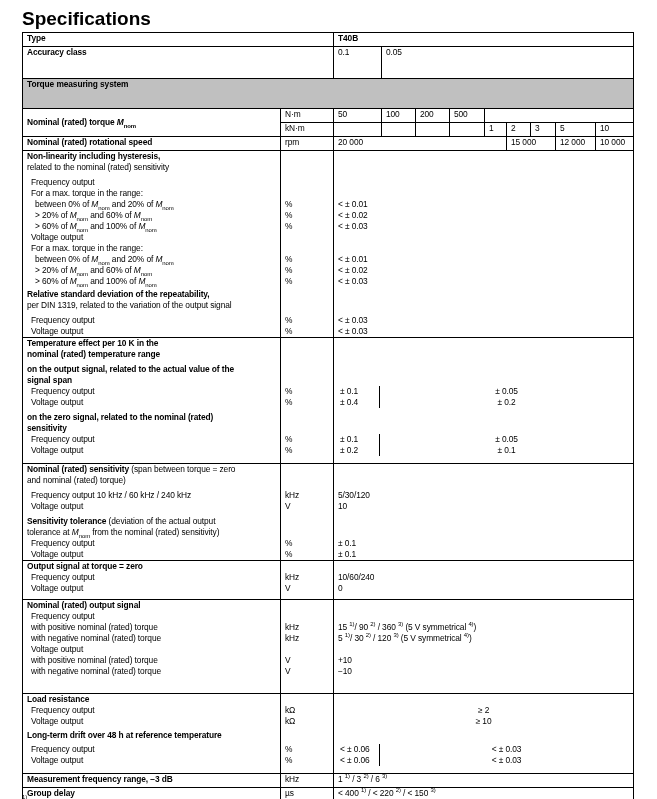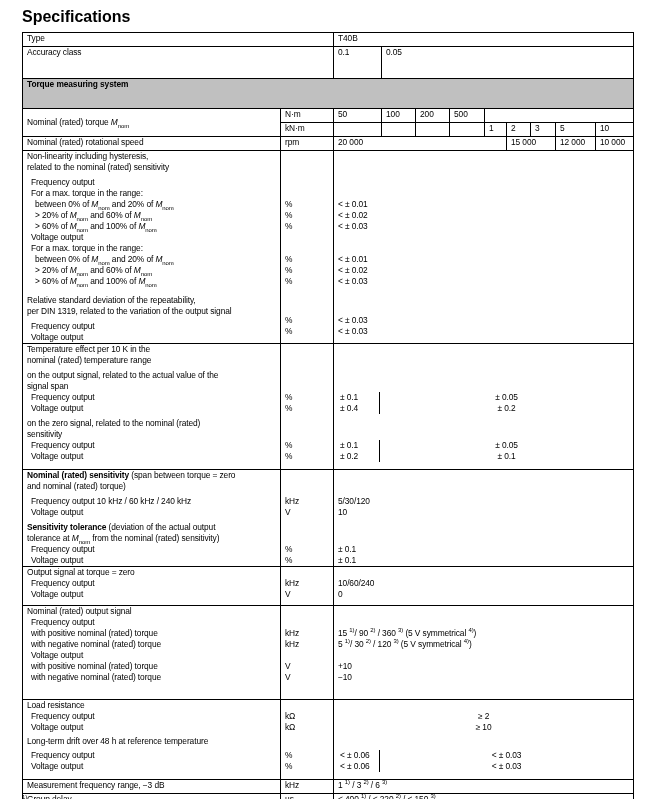--- a/index.html
+++ b/index.html
@@ -1,23 +1,23 @@
 <!DOCTYPE html>
 <html><head>
 <meta charset="utf-8">
 <style>
   html, body { margin:0; padding:0; background:#ffffff; }
   body { width:657px; height:799px; position:relative; overflow:hidden;
          font-family:"Liberation Sans", sans-serif; color:#000; }
-  .title { position:absolute; left:22px; top:8px; font-size:16px; font-weight:bold;text-align:center; }
+  .title { position:absolute; left:22px; top:8px; font-size:19px; font-weight:bold;text-align:center; }
   .tbl { position:absolute; left:22px; top:32px; width:611px; border-collapse:collapse; table-layout:fixed; font-size:8.4px; letter-spacing:-0.1px; }
   .tbl td { border:1px solid #000; padding:0 4px; vertical-align:top; line-height:11px; }
   .tbl td.c { }
   .tbl td.mid { vertical-align:middle; }
-  .b { font-weight:normal; }
+  .b { font-weight:bold; }
   .sect td { background:#c0c0c0; font-weight:bold; }
   .ln { display:block; white-space:nowrap; height:11px; }
   .ind1 { padding-left:4px; }
   .ind2 { padding-left:8px; }
   .gap { height:4px; display:block; }
   .split { display:flex; }
   .split .l { width:46px; border-right:1px solid #000; text-align:left; padding-left:6px; box-sizing:border-box; }
   .split .r { flex:1; text-align:center; }
   sup { font-size:6px; line-height:0; vertical-align:super; }
   sub { font-size:6px; line-height:0; vertical-align:sub; }
@@ -98,21 +98,21 @@
       <span class="ln ind1">Frequency output</span>
       <span class="ln ind1">For a max. torque in the range:</span>
       <span class="ln ind2">between 0% of <i>M</i><sub>nom</sub> and 20% of <i>M</i><sub>nom</sub></span>
       <span class="ln ind2">&gt; 20% of <i>M</i><sub>nom</sub> and 60% of <i>M</i><sub>nom</sub></span>
       <span class="ln ind2">&gt; 60% of <i>M</i><sub>nom</sub> and 100% of <i>M</i><sub>nom</sub></span>
       <span class="ln ind1">Voltage output</span>
       <span class="ln ind1">For a max. torque in the range:</span>
       <span class="ln ind2">between 0% of <i>M</i><sub>nom</sub> and 20% of <i>M</i><sub>nom</sub></span>
       <span class="ln ind2">&gt; 20% of <i>M</i><sub>nom</sub> and 60% of <i>M</i><sub>nom</sub></span>
       <span class="ln ind2">&gt; 60% of <i>M</i><sub>nom</sub> and 100% of <i>M</i><sub>nom</sub></span>
-      <span class="ln b" style="margin-top:8px">Relative standard deviation of the repeatability,</span>
+      <span class="ln b" style="margin-top:2px">Relative standard deviation of the repeatability,</span>
       <span class="ln">per DIN 1319, related to the variation of the output signal</span>
       <span class="gap"></span>
       <span class="ln ind1">Frequency output</span>
       <span class="ln ind1">Voltage output</span>
     </td>
     <td class="c">
       <span class="ln"></span>
           <span class="ln"></span>
           <span class="gap"></span>
           <span class="ln"></span>

